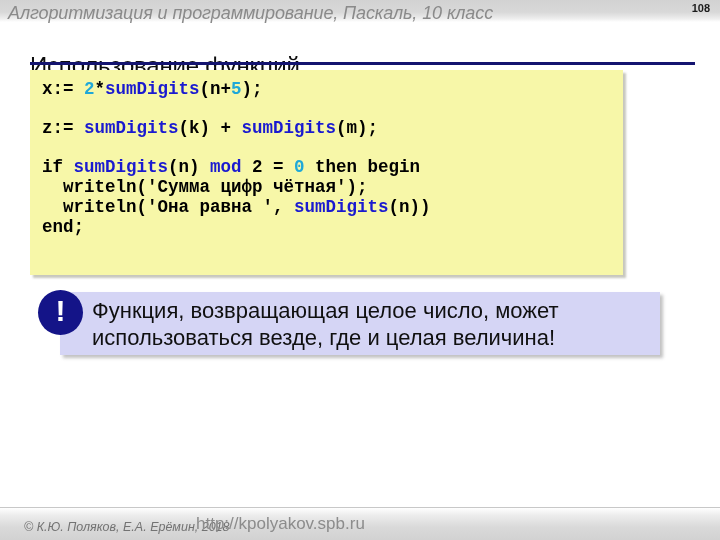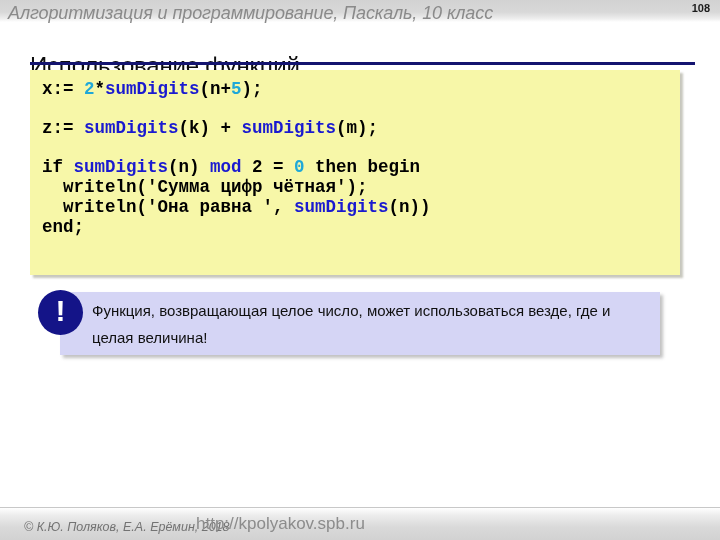--- a/index.html
+++ b/index.html
@@ -61,21 +61,21 @@
     width: 665px;
     height: 3px;
     background: #141470;
   }
 
   
   .code-box {
     position: absolute;
     left: 30px;
     top: 70px;
-    width: 650px;
+    width: 593px;
     height: 205px;
     background: #f7f7a8;
     box-shadow: 3px 3px 2px rgba(130,130,110,0.45);
   }
   .code-lines {
     position: absolute;
     left: 12px;
     top: 10px;
     font-family: "Liberation Mono", "DejaVu Sans Mono", monospace;
     font-size: 17.5px;
@@ -104,21 +104,21 @@
     width: 600px;
     height: 63px;
     background: #d5d5f5;
     box-shadow: 3px 3px 3px rgba(120,120,120,0.45);
   }
   .callout-text {
     position: absolute;
     left: 92px;
     top: 297px;
     width: 545px;
-    font-size: 15px;
+    font-size: 22px;
     color: #101010;
     line-height: 27px;
   }
   .callout-badge {
     position: absolute;
     left: 38px;
     top: 290px;
     width: 45px;
     height: 45px;
     border-radius: 50%;

